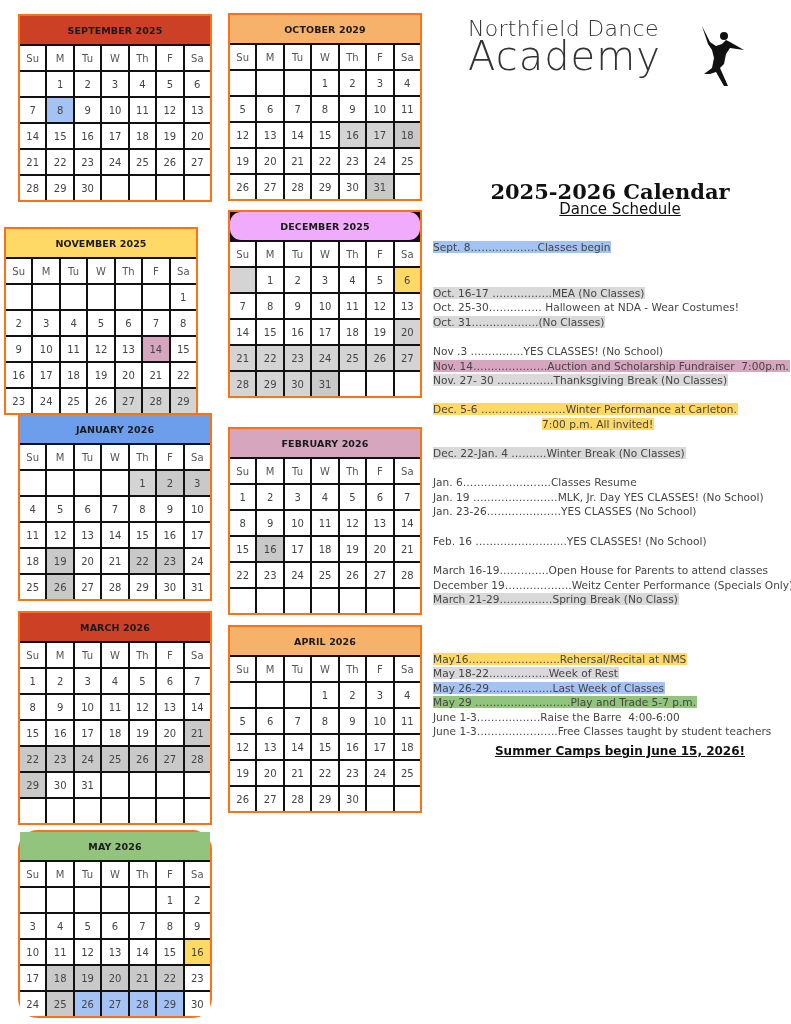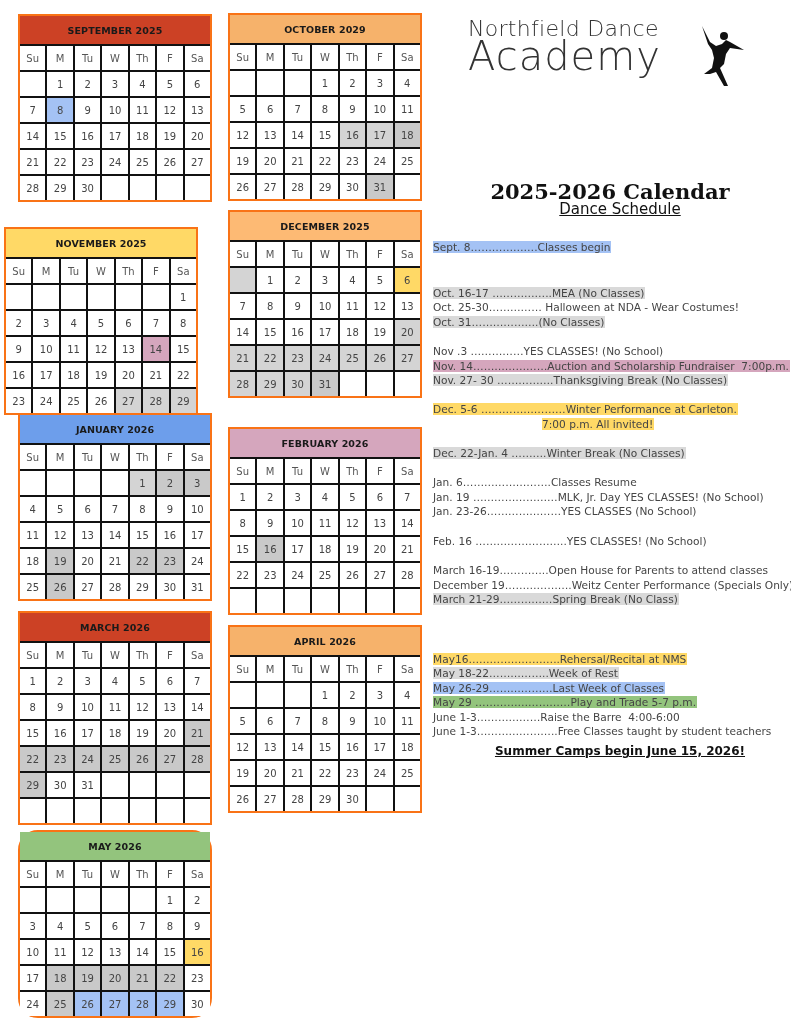--- a/index.html
+++ b/index.html
@@ -225,21 +225,21 @@
         <div class="cell">23</div>
         <div class="cell">24</div>
         <div class="cell">25</div>
         <div class="cell">26</div>
         <div class="cell gray">27</div>
         <div class="cell gray">28</div>
         <div class="cell gray">29</div>
       </div>
     </div>
     <div class="cal" style="left: 228px; top: 210px;">
-      <div class="cal-header" style="background: #fdba74;">DECEMBER 2025</div>
+      <div class="cal-header" style="background: #f0abfc; border-radius: 11px;">DECEMBER 2025</div>
       <div class="cal-grid">
         <div class="cell dow">Su</div>
         <div class="cell dow">M</div>
         <div class="cell dow">Tu</div>
         <div class="cell dow">W</div>
         <div class="cell dow">Th</div>
         <div class="cell dow">F</div>
         <div class="cell dow">Sa</div>
         <div class="cell gray"></div>
         <div class="cell">1</div>

